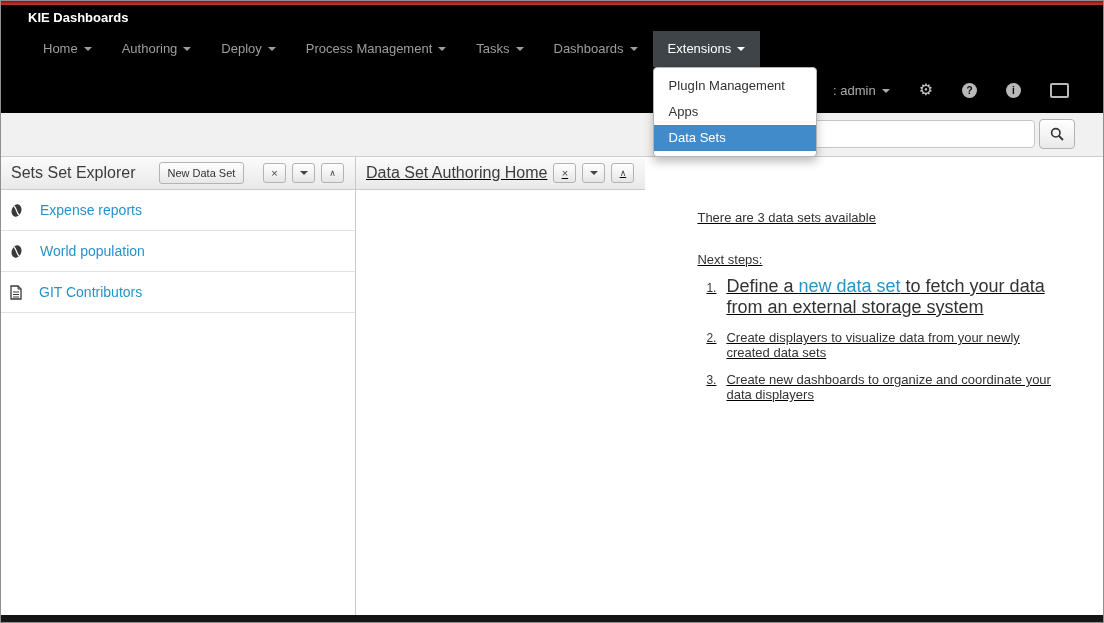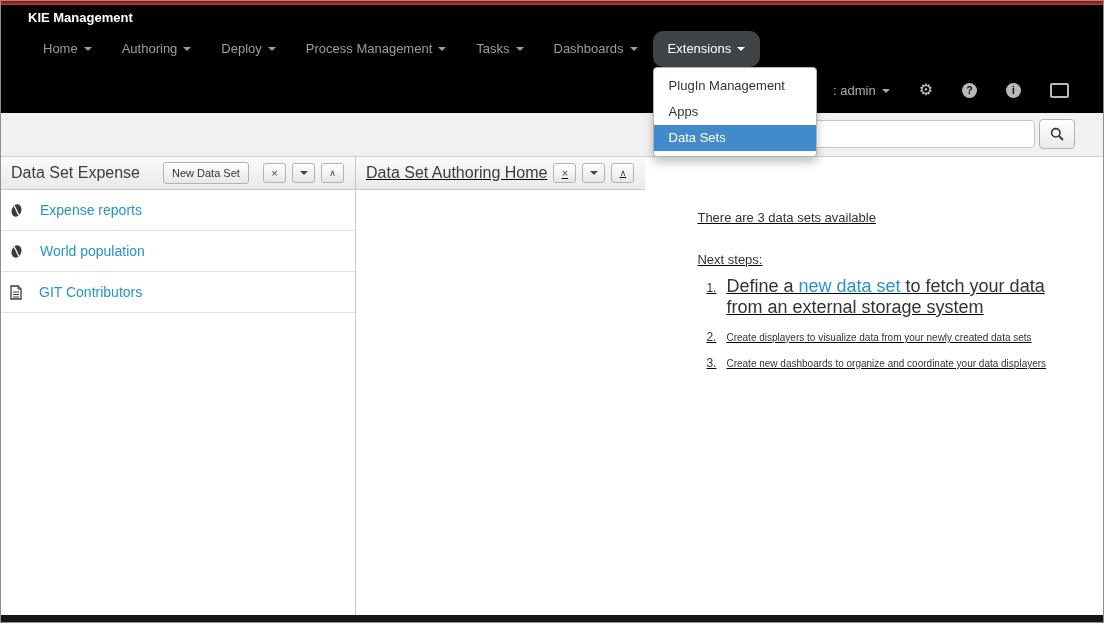--- a/index.html
+++ b/index.html
@@ -4,21 +4,21 @@
 <style>
   html,body{margin:0;padding:0;}
   body{width:1104px;height:623px;font-family:"Liberation Sans",sans-serif;position:relative;background:#fff;overflow:hidden;}
   .window{position:absolute;inset:0;border:1px solid #8f8f8f;box-sizing:border-box;overflow:hidden;background:#fff;display:flex;flex-direction:column;}
 
   
   .red-stripe{height:4px;background:linear-gradient(180deg,#7e150e,#c23b2e);flex:0 0 auto;}
   .titlebar{height:26px;background:#000;color:#fff;font-size:13px;font-weight:bold;line-height:26px;padding-left:27px;flex:0 0 auto;}
   .menubar{height:36px;background:#000;display:flex;padding-left:27px;flex:0 0 auto;font-size:13px;}
   .nav-item{padding:0 15px;line-height:36px;color:#9d9d9d;cursor:pointer;position:relative;white-space:nowrap;}
-  .nav-item.active{background:#3f4449;color:#fff;border-radius:10px;}
+  .nav-item.active{background:#3f4449;color:#fff;}
   .caret{display:inline-block;margin-left:6px;vertical-align:2px;border-left:4px solid transparent;border-right:4px solid transparent;border-top:4px solid currentColor;}
 
   .userbar{height:46px;background:#000;display:flex;justify-content:flex-end;align-items:center;gap:29px;padding-right:34px;color:#adadad;font-size:13px;flex:0 0 auto;}
   .user-toggle{cursor:pointer;white-space:nowrap;}
   .round-icon{width:15px;height:15px;border-radius:50%;background:#b9b9b9;color:#0a0a0a;font-size:10px;font-weight:bold;display:flex;align-items:center;justify-content:center;cursor:pointer;}
   .gear{font-size:16px;line-height:1;color:#c7c7c7;cursor:pointer;}
   .screen{width:15px;height:11px;border:2px solid #b9b9b9;border-radius:2px;display:inline-block;cursor:pointer;}
 
   
   .dropdown{position:absolute;left:0;top:36px;width:162px;background:#fff;border:1px solid #b3b3b3;border-radius:4px;box-shadow:0 5px 10px rgba(0,0,0,.25);padding:5px 0;z-index:50;color:#333;font-size:13px;font-weight:normal;}
@@ -45,34 +45,34 @@
 
   .dataset-row{height:40px;border-bottom:1px solid #e2e2e2;display:flex;align-items:center;padding-left:9px;gap:17px;cursor:pointer;background:#fff;}
   .ds-label{font-size:14px;color:#2693c9;}
   .ds-icon{display:flex;align-items:center;}
 
   .home-body{padding:53px 40px 0 52px;font-size:13px;color:#333;}
   .intro{margin-bottom:27px;}
   .next-steps{margin-bottom:9px;}
   .step{display:flex;align-items:baseline;margin-bottom:12px;padding-left:9px;}
   .step-num{font-size:12px;width:20px;flex:0 0 20px;}
-  .step-text{font-size:10px;}
+  .step-text{font-size:13px;}
   .step-1 .step-text{font-size:18px;}
   .link{color:#2693c9;text-decoration:none;cursor:pointer;}
 
   .bottom-bar{height:7px;background:#151515;flex:0 0 auto;}
 </style>
 </head>
 <body>
 
 <div class="window">
   <div class="red-stripe"></div>
 
   <div class="titlebar">
-    <span>KIE Management</span>
+    <span>KIE Dashboards</span>
   </div>
 
   <div class="menubar">
     <div class="nav-item"><span>Home</span><span class="caret"></span></div>
     <div class="nav-item"><span>Authoring</span><span class="caret"></span></div>
     <div class="nav-item"><span>Deploy</span><span class="caret"></span></div>
     <div class="nav-item"><span>Process Management</span><span class="caret"></span></div>
     <div class="nav-item"><span>Tasks</span><span class="caret"></span></div>
     <div class="nav-item"><span>Dashboards</span><span class="caret"></span></div>
     <div class="nav-item active">
@@ -102,21 +102,21 @@
             <line x1="9" y1="9" x2="13" y2="13" stroke="#333" stroke-width="1.8"></line>
           </svg>
       </button>
     </div>
   </div>
 
   <div class="content">
 
     <div class="left-panel">
       <div class="panel-header">
-        <span class="panel-title">Data Set Expense</span>
+        <span class="panel-title">Sets Set Explorer</span>
         <button class="btn-small">New Data Set</button>
         <span class="spacer"></span>
         <button class="mini-btn">
             <span>×</span>
           </button>
         <button class="mini-btn">
             <span class="caret"></span>
           </button>
         <button class="mini-btn">
             <span class="chev">∧</span>

